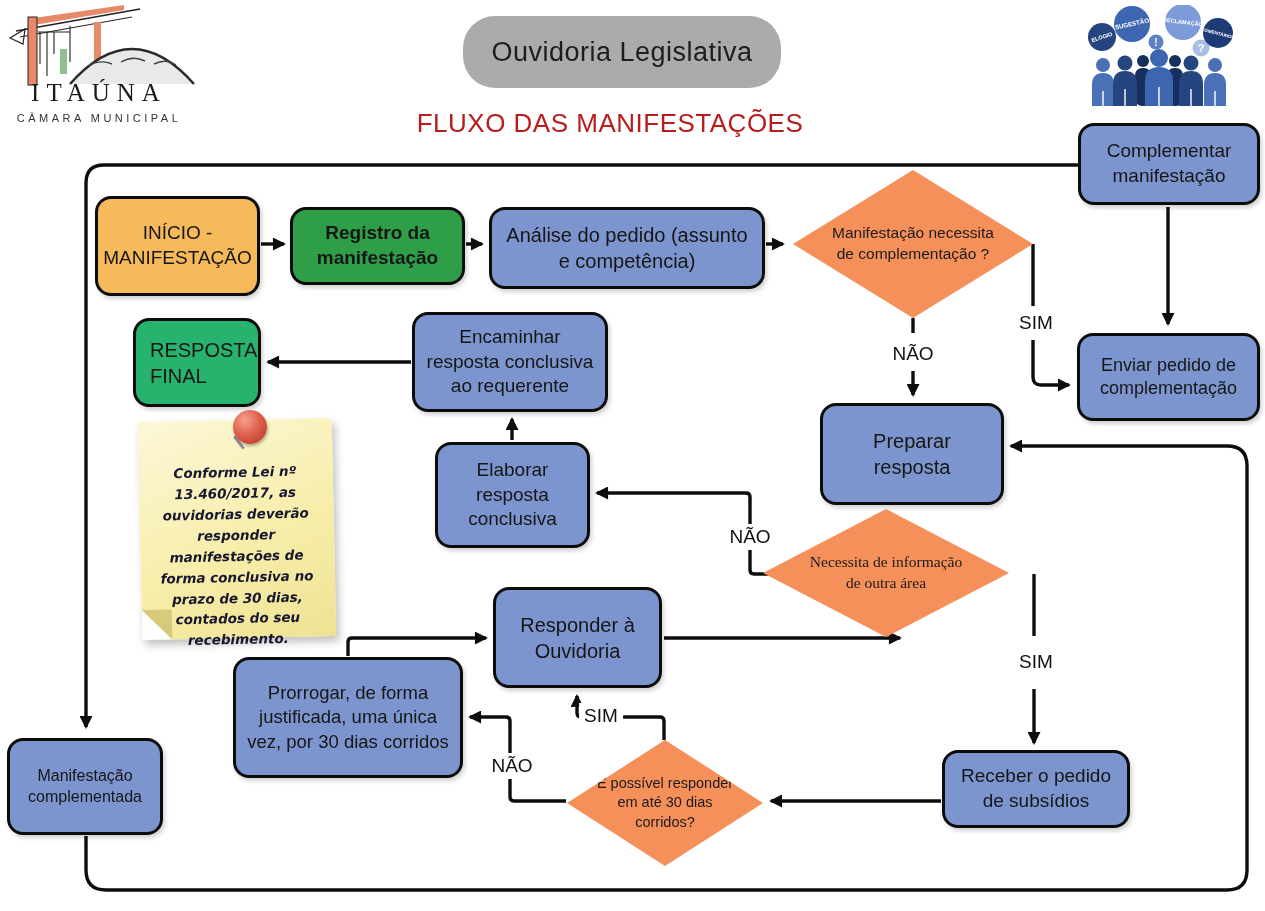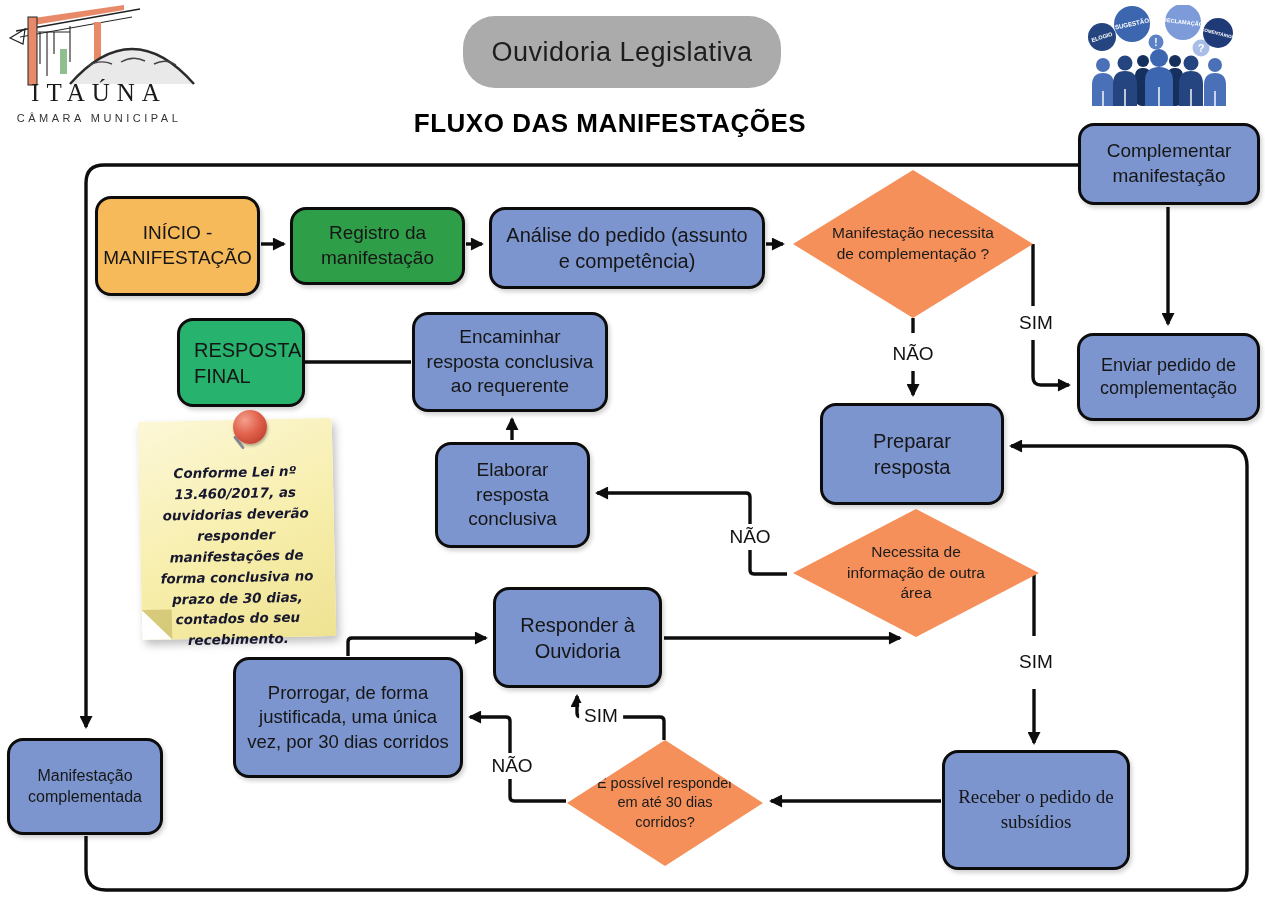--- a/index.html
+++ b/index.html
@@ -9,39 +9,39 @@
   }
   .abs{position:absolute;}
   
   .badge{
     position:absolute;left:463px;top:16px;width:318px;height:72px;
     background:#ababab;border-radius:32px;display:flex;align-items:center;justify-content:center;
     font-size:27px;color:#1d1d1d;letter-spacing:.5px;
   }
   .page-title{
     position:absolute;left:400px;top:108px;width:420px;text-align:center;
-    font-size:26px;font-weight:700;color:#000000;letter-spacing:.5px;
+    font-size:26px;font-weight:400;color:#b91c1c;letter-spacing:.5px;
   }
   .logo-title{
     position:absolute;left:10px;top:79px;width:178px;text-align:center;
     font-family:"Liberation Serif", serif;font-size:25px;letter-spacing:7px;color:#1a1a1a;
   }
   .logo-sub{
     position:absolute;left:10px;top:112px;width:178px;text-align:center;
     font-family:"Liberation Sans", sans-serif;font-size:11px;letter-spacing:3.5px;color:#333;
   }
   
   .node{
     position:absolute;display:flex;align-items:center;justify-content:center;text-align:center;
     border:3px solid #0c0c0c;border-radius:16px;font-weight:500;line-height:1.3;color:#161616;
     box-shadow:2px 3px 4px rgba(0,0,0,.18);background:#7c95ce;font-size:19px;padding:4px 10px;box-sizing:border-box;
   }
   .orange{background:#f7ba5a;}
   .green{background:#2f9e48;}
-  .green2{background:#27b36e;margin-left:44px;}
+  .green2{background:#27b36e;}
   .diamond{
     position:absolute;display:flex;align-items:center;justify-content:center;text-align:center;
     background:#f5905a;clip-path:polygon(50% 0,100% 50%,50% 100%,0 50%);
     font-weight:500;line-height:1.35;color:#1b1b1b;font-size:15.5px;box-sizing:border-box;
   }
   .lbl{
     position:absolute;transform:translate(-50%,-50%);font-size:19px;font-weight:500;color:#111;
     white-space:nowrap;
   }
   .lbl.bg{background:#fff;padding:2px 5px;}
@@ -156,21 +156,21 @@
     <path d="M664 740 V721 Q664 717 660 717 H581 Q577 717 577 713 V696" marker-end="url(#ah)"></path>
     <path d="M566 801 H514 Q510 801 510 797 V721 Q510 717 506 717 H470" marker-end="url(#ah)"></path>
     <path d="M348 656 V642 Q348 638 352 638 H486" marker-end="url(#ah)"></path>
   </g>
 </svg>
 
 <div class="node orange" style="left:95px;top:196px;width:165px;height:100px;font-size:19px;padding:0 4px;">
     <span>INÍCIO - MANIFESTAÇÃO</span>
   </div>
 
-<div class="node green" style="left:290px;top:207px;width:175px;height:78px;">
+<div class="node green" style="left:290px;top:207px;width:175px;height:78px;font-weight:bold;">
     <span>Registro da manifestação</span>
   </div>
 
 <div class="node" style="left:489px;top:207px;width:276px;height:82px;font-size:20px;">
     <span>Análise do pedido (assunto e competência)</span>
   </div>
 
 <div class="diamond" style="left:793px;top:170px;width:240px;height:148px;padding:0 38px;">
     <span>Manifestação necessita de complementação ?</span>
   </div>
@@ -192,37 +192,37 @@
   </div>
 
 <div class="node" style="left:435px;top:442px;width:155px;height:106px;">
     <span>Elaborar resposta conclusiva</span>
   </div>
 
 <div class="node" style="left:820px;top:403px;width:184px;height:102px;font-size:20px;padding:15px 38px;">
     <span>Preparar resposta</span>
   </div>
 
-<div class="diamond" style="left:793px;top:509px;width:246px;height:128px;padding:0 46px;">
+<div class="diamond" style="left:763px;top:509px;width:246px;height:128px;padding:0 46px;font-family:Liberation Serif, serif;">
     <span>Necessita de informação de outra área</span>
   </div>
 
 <div class="node" style="left:493px;top:587px;width:169px;height:101px;font-size:20px;">
     <span>Responder à Ouvidoria</span>
   </div>
 
 <div class="node" style="left:233px;top:657px;width:230px;height:121px;font-size:18.5px;">
     <span>Prorrogar, de forma justificada, uma única vez, por 30 dias corridos</span>
   </div>
 
 <div class="diamond" style="left:567px;top:740px;width:196px;height:126px;padding:0 28px;font-size:14.5px;">
     <span>É possível responder em até 30 dias corridos?</span>
   </div>
 
-<div class="node" style="left:942px;top:750px;width:188px;height:120px;font-family:Liberation Serif, serif;">
+<div class="node" style="left:942px;top:750px;width:188px;height:78px;">
     <span>Receber o pedido de subsídios</span>
   </div>
 
 <div class="node" style="left:7px;top:738px;width:156px;height:97px;font-size:16px;">
     <span>Manifestação complementada</span>
   </div>
 
 <div class="lbl" style="left:913px;top:354px;">NÃO</div>
 <div class="lbl" style="left:1036px;top:323px;">SIM</div>
 <div class="lbl bg" style="left:750px;top:537px;">NÃO</div>

